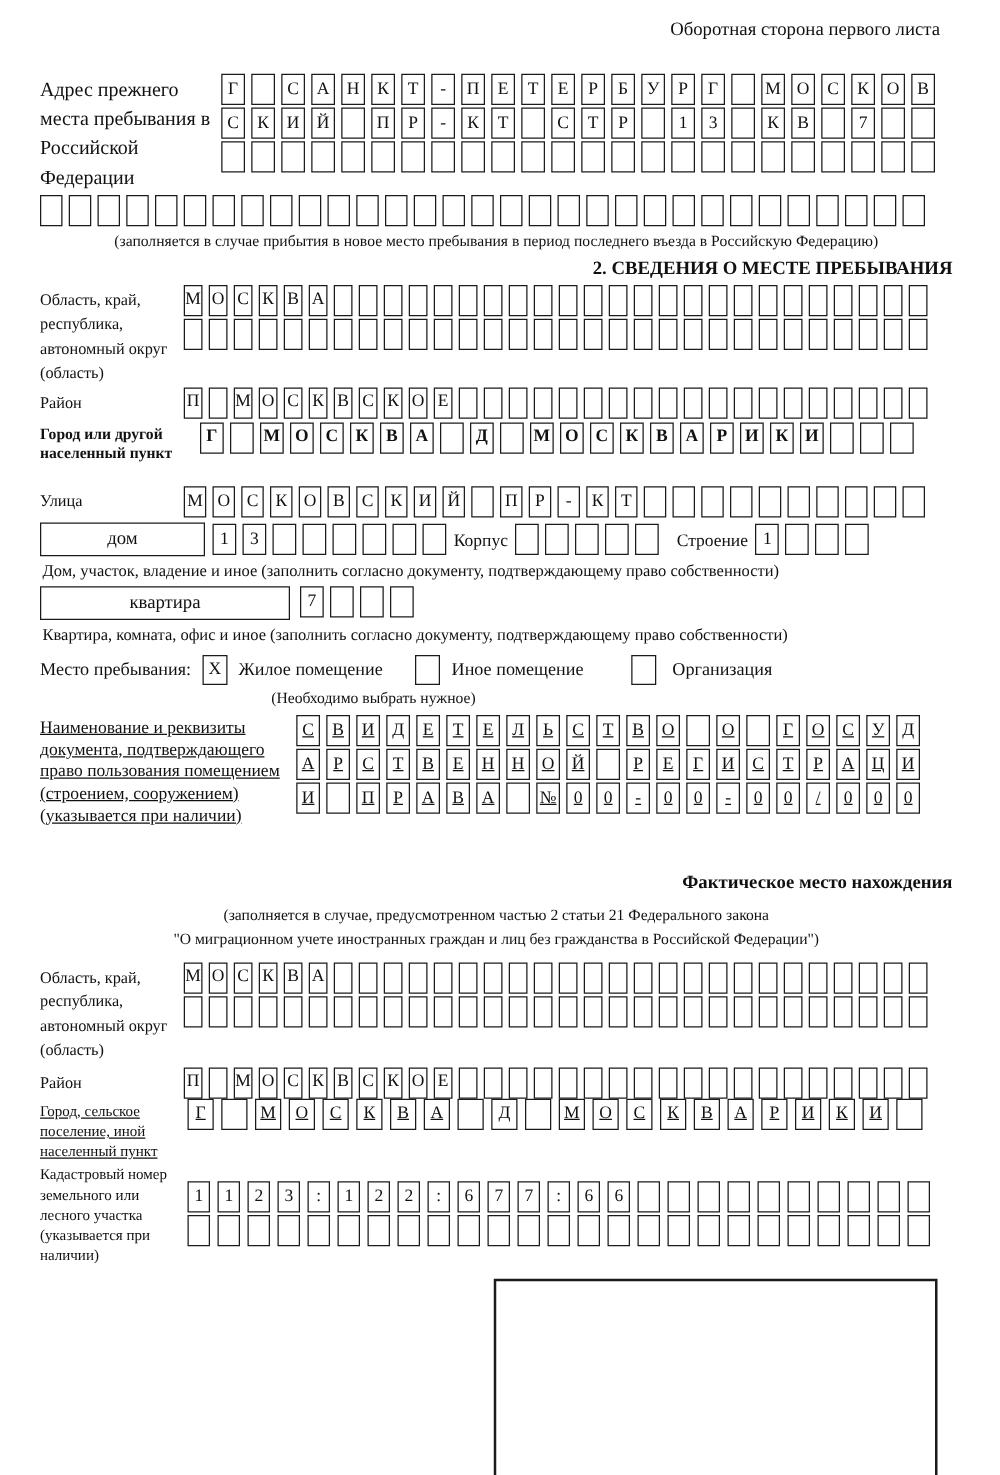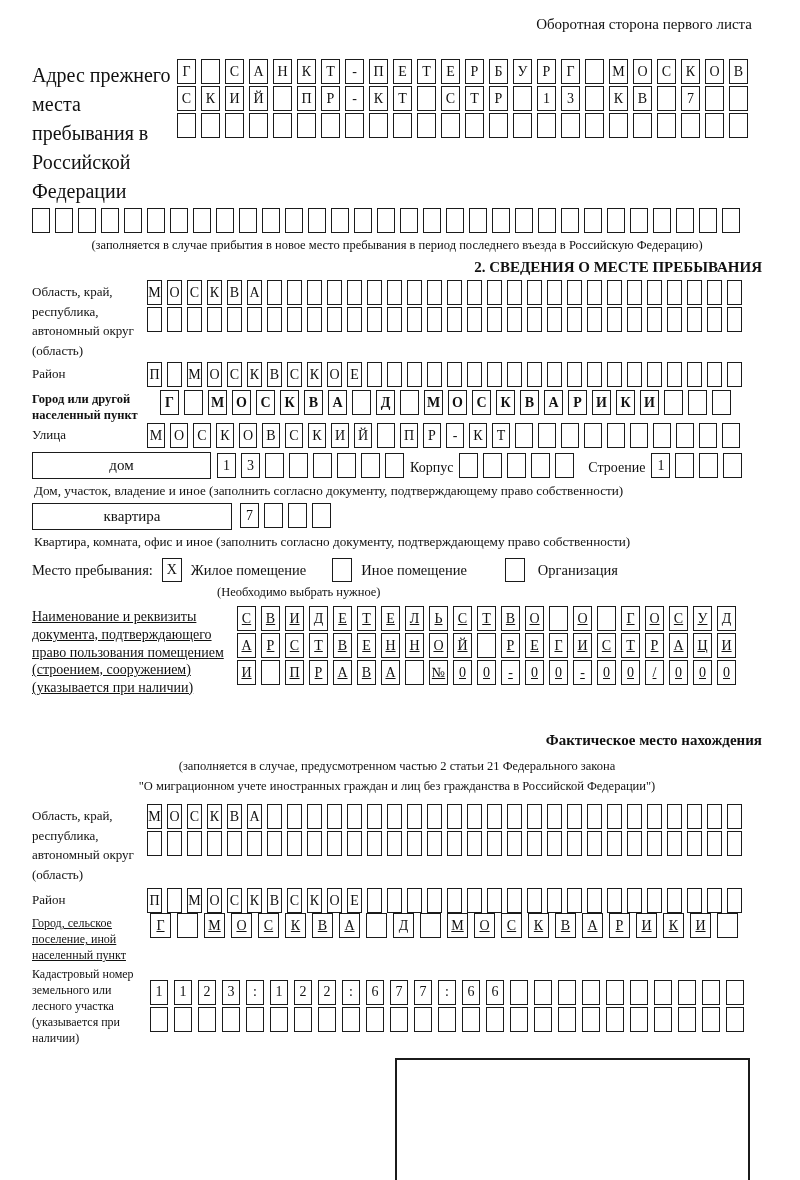--- a/index.html
+++ b/index.html
@@ -7,21 +7,21 @@
   body {
     width:800px; height:1180px; overflow:hidden;
     font-family:"Liberation Serif","DejaVu Serif",serif;
     color:#111; position:relative;
   }
   .page { padding:16px 38px 0 32px; }
 
   .hdr { text-align:right; font-size:15px; padding-right:10px; }
 
   .frow { display:flex; align-items:flex-start; }
-  .flabel { width:145px; flex:0 0 145px; font-size:20px; line-height:1.45; padding-top:2px; }
+  .flabel { width:145px; flex:0 0 145px; font-size:16px; line-height:1.45; padding-top:2px; }
   .flabel2 { width:115px; flex:0 0 115px; font-size:13px; line-height:1.5; padding-top:2px; }
   .flabel3 { width:118px; flex:0 0 118px; font-size:12px; line-height:1.35; padding-top:2px; }
   .flabelDoc { width:205px; flex:0 0 205px; font-size:14px; line-height:1.26; padding-top:2px; }
 
   .gridcol { display:flex; flex-direction:column; row-gap:2px; }
   .grid { display:flex; column-gap:5px; }
   .grid.gapped { column-gap:6px; }
   .cell {
     width:19px; height:25px; border:1.5px solid #1b1b1b;
     display:flex; align-items:center; justify-content:center;
@@ -316,21 +316,21 @@
         <div class="cell">Р</div>
         <div class="cell">И</div>
         <div class="cell">К</div>
         <div class="cell">И</div>
         <div class="cell"></div>
         <div class="cell"></div>
         <div class="cell"></div>
       </div>
   </div>
 
-  <div class="frow" style="margin-top:0;">
+  <div class="frow" style="margin-top:18px;">
     <div class="flabel2">Улица</div>
     <div class="grid gC">
         <div class="cell">М</div>
         <div class="cell">О</div>
         <div class="cell">С</div>
         <div class="cell">К</div>
         <div class="cell">О</div>
         <div class="cell">В</div>
         <div class="cell">С</div>
         <div class="cell">К</div>
@@ -349,21 +349,21 @@
         <div class="cell"></div>
         <div class="cell"></div>
         <div class="cell"></div>
         <div class="cell"></div>
         <div class="cell"></div>
         <div class="cell"></div>
       </div>
   </div>
 
   <div class="frow" style="margin-top:4px; align-items:center;">
-    <div class="labelbox" style="width:179px;">дом</div>
+    <div class="labelbox" style="width:132px;">дом</div>
     <div class="grid" style="margin-left:6px;">
         <div class="cell">1</div>
         <div class="cell">3</div>
         <div class="cell"></div>
         <div class="cell"></div>
         <div class="cell"></div>
         <div class="cell"></div>
         <div class="cell"></div>
         <div class="cell"></div>
       </div>

